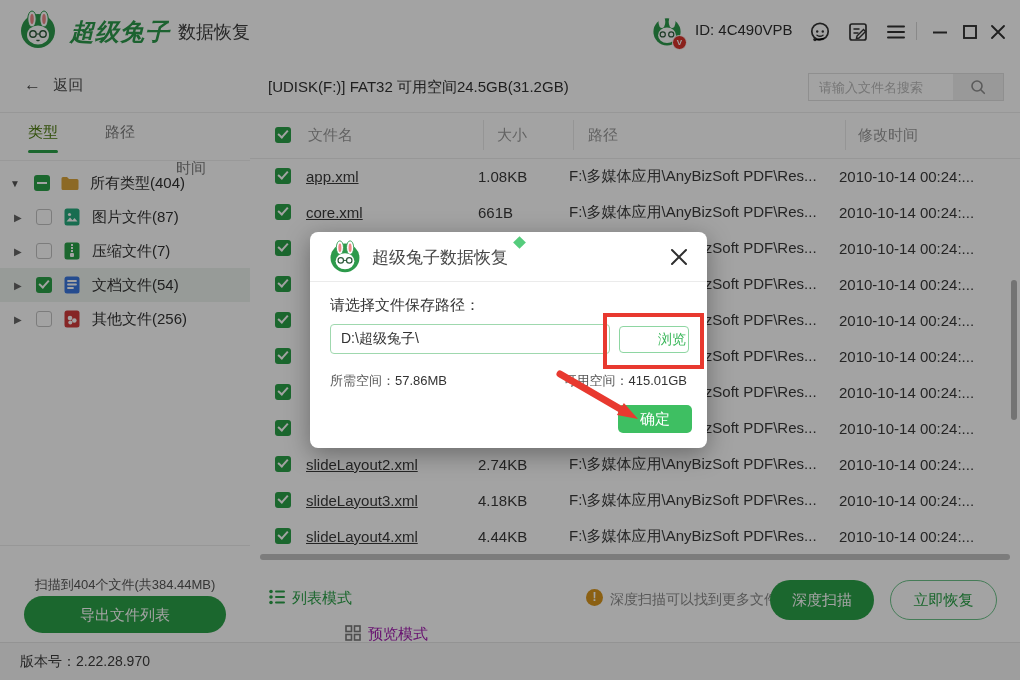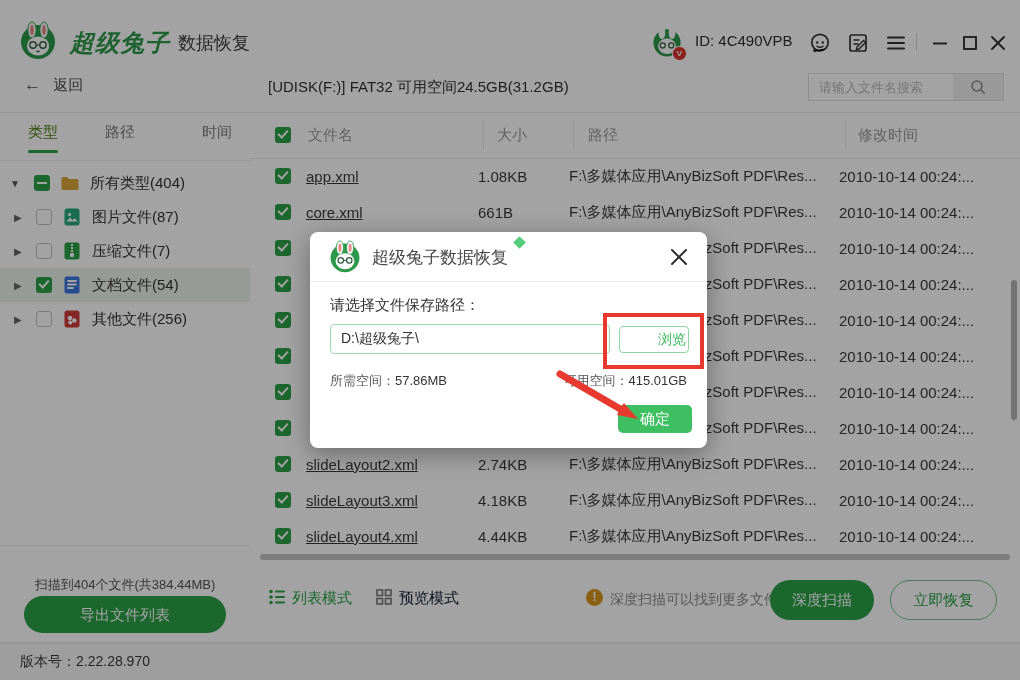--- a/index.html
+++ b/index.html
@@ -1,19 +1,19 @@
 <!DOCTYPE html>
 <html><head>
 <meta charset="utf-8">
 <style>
   html,body{margin:0;padding:0;background:#9a9a9a;}
   .window{position:relative;width:1020px;height:680px;background:#fff;overflow:hidden;
     font-family:"Liberation Sans","DejaVu Sans",sans-serif;color:#333;}
   
-  .titlebar{position:absolute;left:0;top:11px;width:1020px;height:60px;background:#fff;}
+  .titlebar{position:absolute;left:0;top:0;width:1020px;height:60px;background:#fff;}
   .logo-badge{position:absolute;left:18px;top:10px;width:40px;height:40px;}
   .brand{position:absolute;left:70px;top:16px;font-size:24px;font-weight:bold;font-style:italic;color:#2d9a4b;letter-spacing:1px;}
   .brand-suffix{position:absolute;left:178px;top:20px;font-size:18px;color:#3d3d3d;}
   .avatar-wrap{position:absolute;left:650px;top:14px;width:34px;height:34px;}
   .v-badge{position:absolute;right:-3px;bottom:-2px;width:13px;height:13px;border-radius:50%;
     background:#d8342c;color:#fff;font-size:8px;font-weight:bold;text-align:center;line-height:13px;border:1px solid #fff;}
   .uid{position:absolute;left:695px;top:21px;font-size:15px;color:#2f2f2f;}
   .tb-icon{position:absolute;top:20px;width:24px;height:24px;cursor:pointer;}
   .tb-sep{position:absolute;left:916px;top:22px;width:1px;height:18px;background:#d7d7d7;}
   
@@ -69,21 +69,21 @@
   .c-size{width:91px;}
   .c-path{width:270px;}
   .c-time{flex:1;}
   .h-scrollbar{position:absolute;left:10px;top:494px;width:750px;height:6px;border-radius:3px;background:#c2c2c2;cursor:pointer;}
   .v-scrollbar{position:absolute;left:761px;top:220px;width:6px;height:140px;border-radius:3px;background:#b5b5b5;cursor:pointer;}
   
   .toolbar{position:absolute;left:0;top:500px;width:770px;height:82px;background:#fff;}
   .mode-item{position:absolute;top:28px;display:flex;align-items:center;cursor:pointer;font-size:15px;}
   .mode-item .micon{margin-right:6px;}
   .mode-list{left:18px;color:#2ba148;}
-  .mode-preview{left:125px;color:#0f172a;}
+  .mode-preview{left:94px;color:#a21caf;margin-top:36px;}
   .tip-icon{position:absolute;left:336px;top:29px;width:17px;height:17px;border-radius:50%;background:#d9971e;
     color:#fff;font-size:12px;font-weight:bold;text-align:center;line-height:17px;}
   .tip-text{position:absolute;left:360px;top:31px;font-size:14px;color:#8a8a8a;}
   .deep-scan-btn{position:absolute;left:520px;top:20px;width:104px;height:40px;border-radius:20px;background:#2ba148;
     color:#fff;font-size:15px;text-align:center;line-height:40px;cursor:pointer;}
   .recover-btn{position:absolute;left:640px;top:20px;width:107px;height:40px;border-radius:20px;background:transparent;
     box-sizing:border-box;border:1px solid #6cc389;color:#2ba148;font-size:15px;text-align:center;line-height:38px;cursor:pointer;}
   
   .footer{position:absolute;left:0;top:642px;width:1020px;height:38px;background:#f7f7f7;border-top:1px solid #e6e6e6;}
   .version{position:absolute;left:20px;top:10px;font-size:14px;color:#3c3c3c;}
@@ -189,21 +189,21 @@
 
   <div class="left-panel">
     <div class="back-row">
       <span class="back-arrow">←</span>
       <span>返回</span>
     </div>
     <div class="lp-line"></div>
 
     <div class="tab active" style="left:28px;">类型</div>
     <div class="tab" style="left:105px;">路径</div>
-    <div class="tab" style="left:202px;">时间</div>
+    <div class="tab" style="left:176px;margin-top:36px;">时间</div>
     <div class="tab-underline"></div>
     <div class="lp-line2"></div>
 
     <div class="tree">
       <div class="tree-row">
         <span class="caret">▼</span>
         <span class="cb indeterminate tree-cb"></span>
         <span class="tree-icon">
           <svg width="20" height="20" viewBox="0 0 20 20">
               <path d="M1.5 5.5a1.5 1.5 0 011.5-1.5h4l2 2h8a1.5 1.5 0 011.5 1.5v8a1.5 1.5 0 01-1.5 1.5H3a1.5 1.5 0 01-1.5-1.5z" fill="#dba43b"></path>

